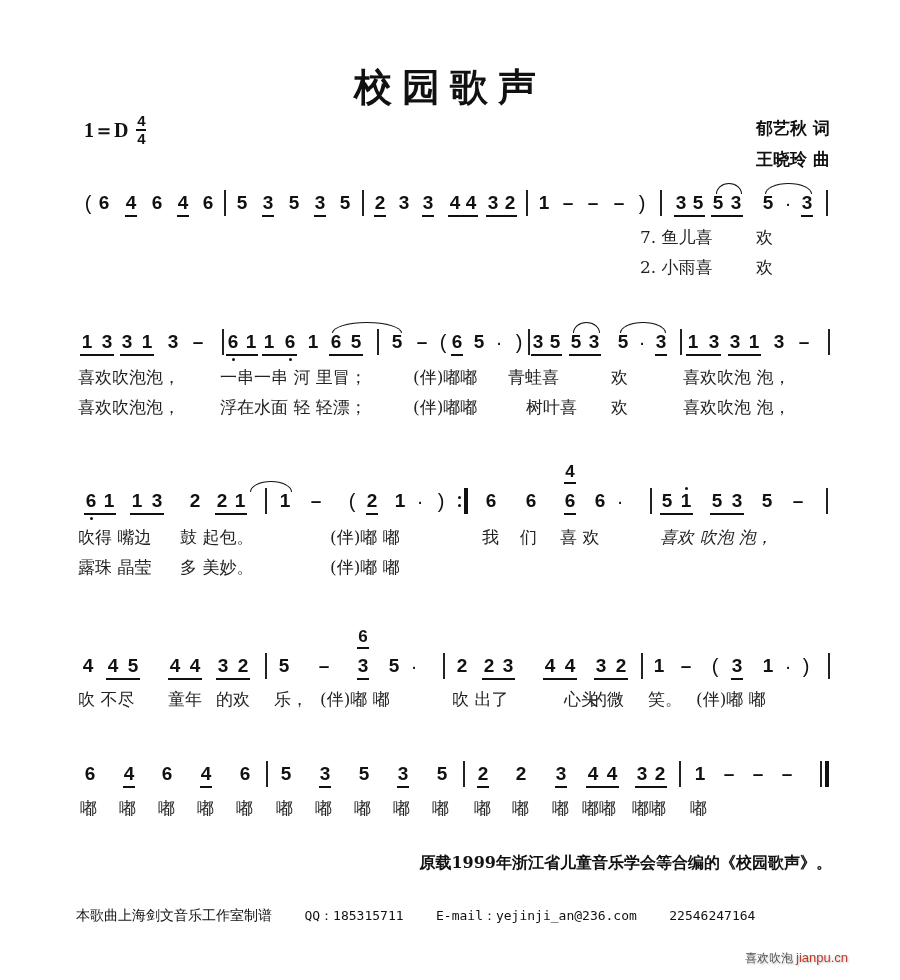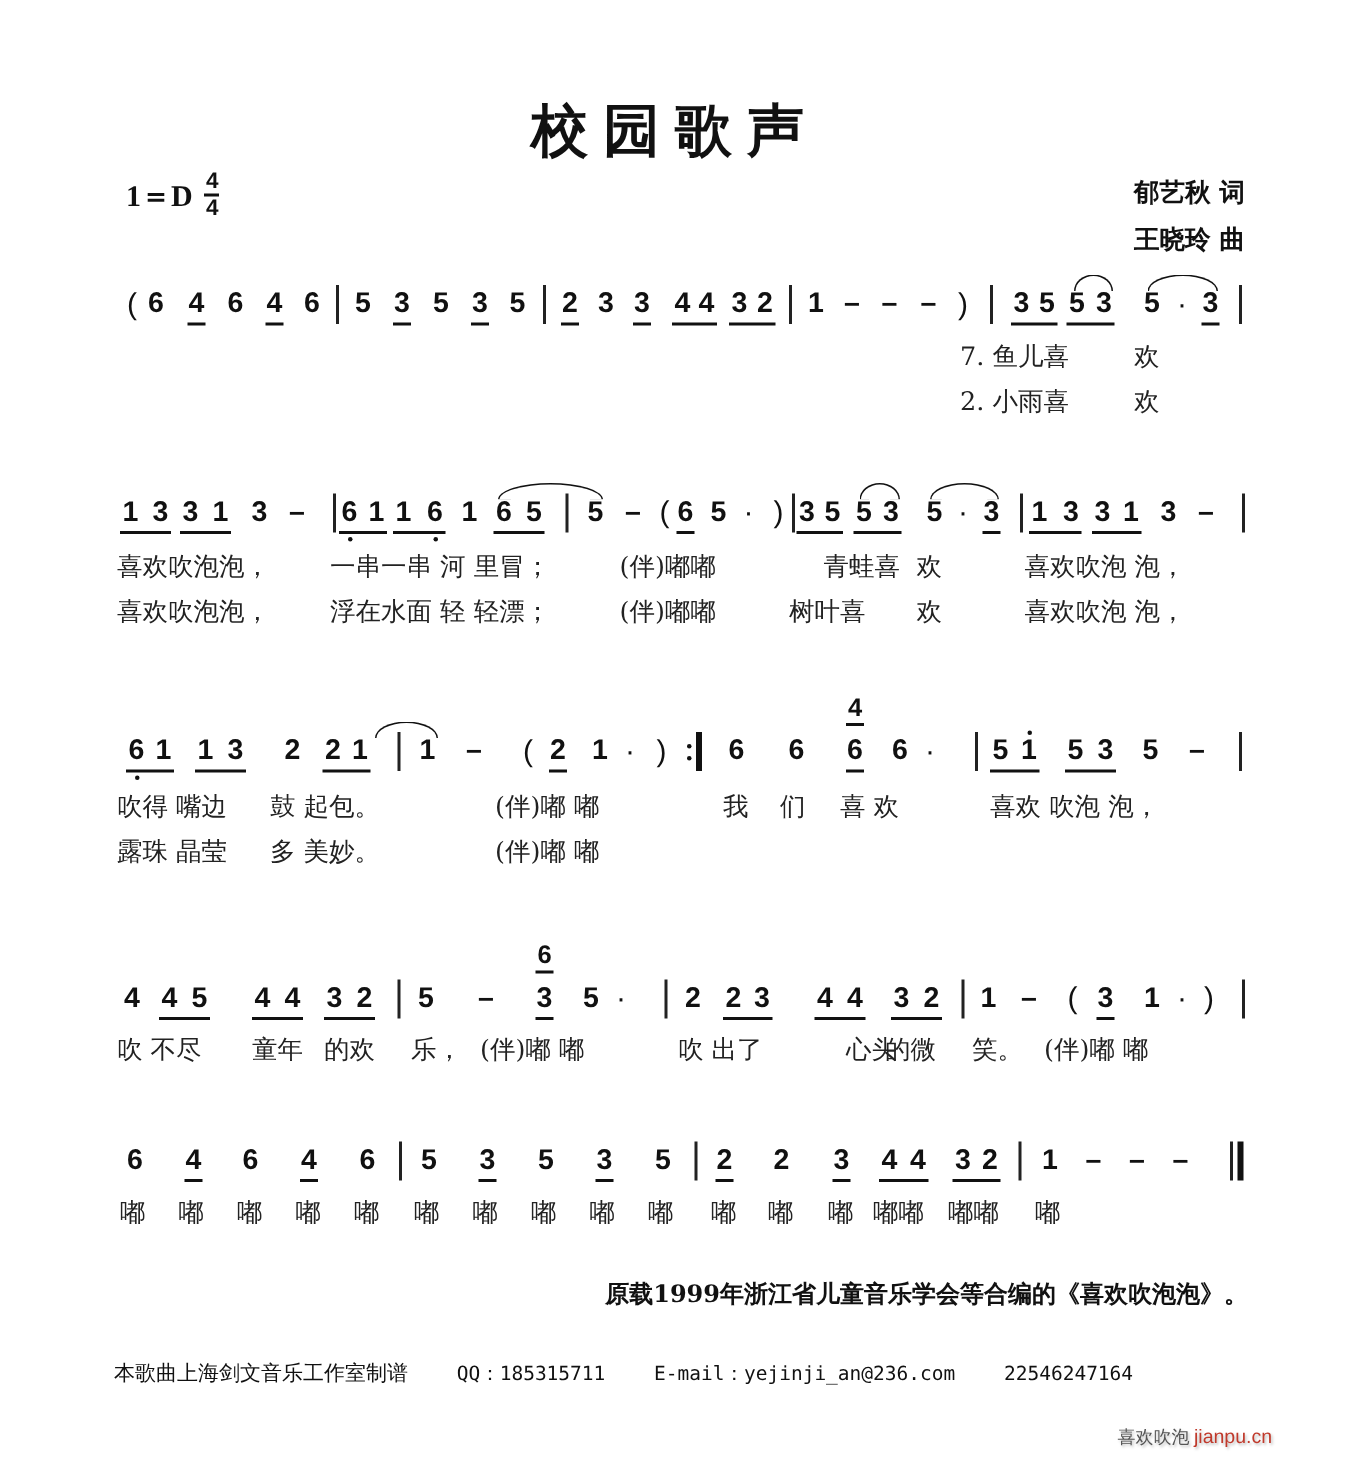--- a/index.html
+++ b/index.html
@@ -152,21 +152,21 @@
     <div class="uline2" style="left: 531px; width: 31px; top: 354px;"></div>
     <div class="uline2" style="left: 569px; width: 32px; top: 354px;"></div>
     <div class="uline2" style="left: 686px; width: 35px; top: 354px;"></div>
     <div class="uline2" style="left: 728px; width: 33px; top: 354px;"></div>
     <div class="slur" style="left: 332px; width: 68px; top: 322px; height: 10px;"></div>
     <div class="slur" style="left: 573px; width: 25px; top: 322px; height: 10px;"></div>
     <div class="slur" style="left: 620px; width: 44px; top: 322px; height: 10px;"></div>
     <span class="lyr" style="left: 78px; top: 366px;">喜欢吹泡泡，</span>
     <span class="lyr" style="left: 220px; top: 366px;">一串一串 河 里冒；</span>
     <span class="lyr" style="left: 413px; top: 366px;">(伴)嘟嘟</span>
-    <span class="lyr" style="left: 549px; top: 366px; text-align: right;">青蛙喜</span>
+    <span class="lyr" style="left: 508px; top: 366px; text-align: right;">青蛙喜</span>
     <span class="lyr" style="left: 611px; top: 366px;">欢</span>
     <span class="lyr" style="left: 683px; top: 366px;">喜欢吹泡 泡，</span>
     <span class="lyr" style="left: 78px; top: 396px;">喜欢吹泡泡，</span>
     <span class="lyr" style="left: 220px; top: 396px;">浮在水面 轻 轻漂；</span>
     <span class="lyr" style="left: 413px; top: 396px;">(伴)嘟嘟</span>
     <span class="lyr" style="left: 526px; top: 396px;">树叶喜</span>
     <span class="lyr" style="left: 611px; top: 396px;">欢</span>
     <span class="lyr" style="left: 683px; top: 396px;">喜欢吹泡 泡，</span>
     <span class="tok" style="left: 91px; top: 490px;">6</span>
     <div class="dot-below" style="left: 89.5px; top: 517px;"></div>
@@ -210,21 +210,21 @@
     <div class="uline2" style="left: 215px; width: 32px; top: 513px;"></div>
     <div class="uline2" style="left: 660px; width: 33px; top: 513px;"></div>
     <div class="uline2" style="left: 710px; width: 34px; top: 513px;"></div>
     <div class="slur" style="left: 250px; width: 40px; top: 481px; height: 10px;"></div>
     <span class="lyr" style="left: 78px; top: 526px;">吹得 嘴边</span>
     <span class="lyr" style="left: 180px; top: 526px;">鼓 起包。</span>
     <span class="lyr" style="left: 330px; top: 526px;">(伴)嘟 嘟</span>
     <span class="lyr" style="left: 482px; top: 526px;">我</span>
     <span class="lyr" style="left: 520px; top: 526px;">们</span>
     <span class="lyr" style="left: 560px; top: 526px;">喜 欢</span>
-    <span class="lyr" style="left: 660px; top: 526px;">喜欢 吹泡 泡，</span>
+    <span class="lyr" style="left: 660px; top: 526px; font-style: italic;">喜欢 吹泡 泡，</span>
     <span class="lyr" style="left: 78px; top: 556px;">露珠 晶莹</span>
     <span class="lyr" style="left: 180px; top: 556px;">多 美妙。</span>
     <span class="lyr" style="left: 330px; top: 556px;">(伴)嘟 嘟</span>
     <span class="tok" style="left: 88px; top: 655px;">4</span>
     <span class="tok" style="left: 113px; top: 655px;">4</span>
     <span class="tok" style="left: 133px; top: 655px;">5</span>
     <span class="tok" style="left: 175px; top: 655px;">4</span>
     <span class="tok" style="left: 195px; top: 655px;">4</span>
     <span class="tok" style="left: 223px; top: 655px;">3</span>
     <span class="tok" style="left: 243px; top: 655px;">2</span>
@@ -316,21 +316,21 @@
     <span class="lyr" style="left: 393px; top: 797px;">嘟</span>
     <span class="lyr" style="left: 432px; top: 797px;">嘟</span>
     <span class="lyr" style="left: 474px; top: 797px;">嘟</span>
     <span class="lyr" style="left: 512px; top: 797px;">嘟</span>
     <span class="lyr" style="left: 552px; top: 797px;">嘟</span>
     <span class="lyr" style="left: 582px; top: 797px;">嘟嘟</span>
     <span class="lyr" style="left: 632px; top: 797px;">嘟嘟</span>
     <span class="lyr" style="left: 690px; top: 797px;">嘟</span>
   </div>
 
-<div class="abs source">原载1999年浙江省儿童音乐学会等合编的《喜欢吹泡泡》。</div>
+<div class="abs source">原载1999年浙江省儿童音乐学会等合编的《校园歌声》。</div>
 
 <div class="abs footer">
   <span>本歌曲上海剑文音乐工作室制谱</span>
   <span class="mono">QQ：185315711</span>
   <span class="mono">E-mail：yejinji_an@236.com</span>
   <span class="mono">22546247164</span>
 </div>
 
 <div class="abs watermark">
   <span>喜欢吹泡</span><span class="brand">jianpu.cn</span>

